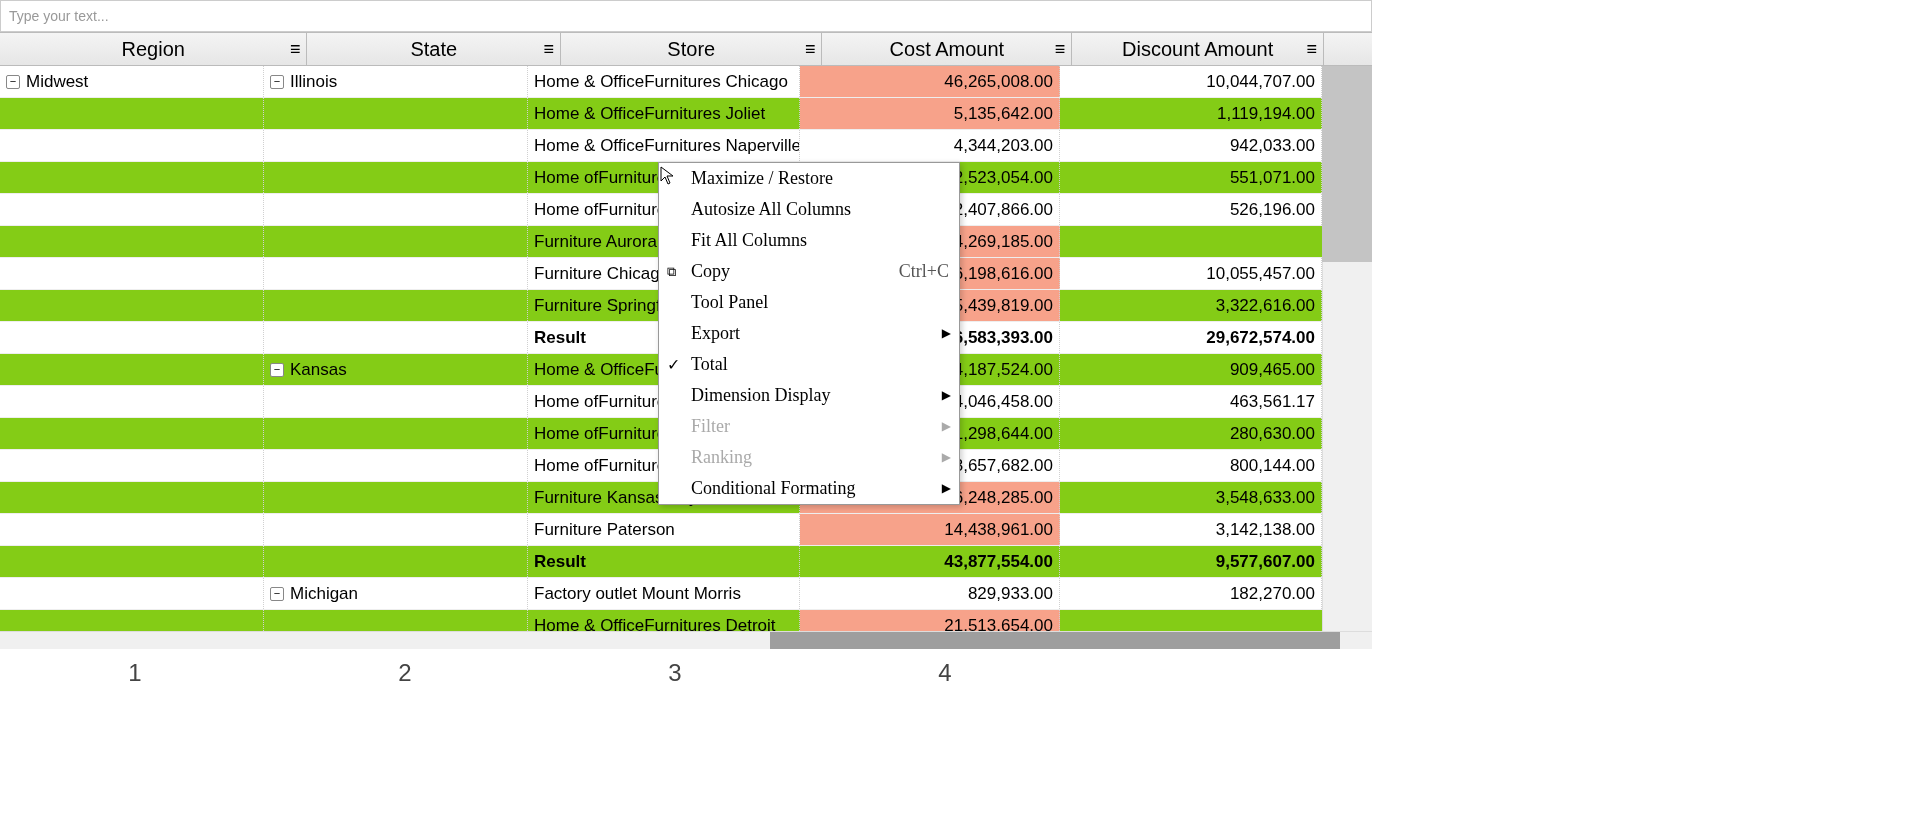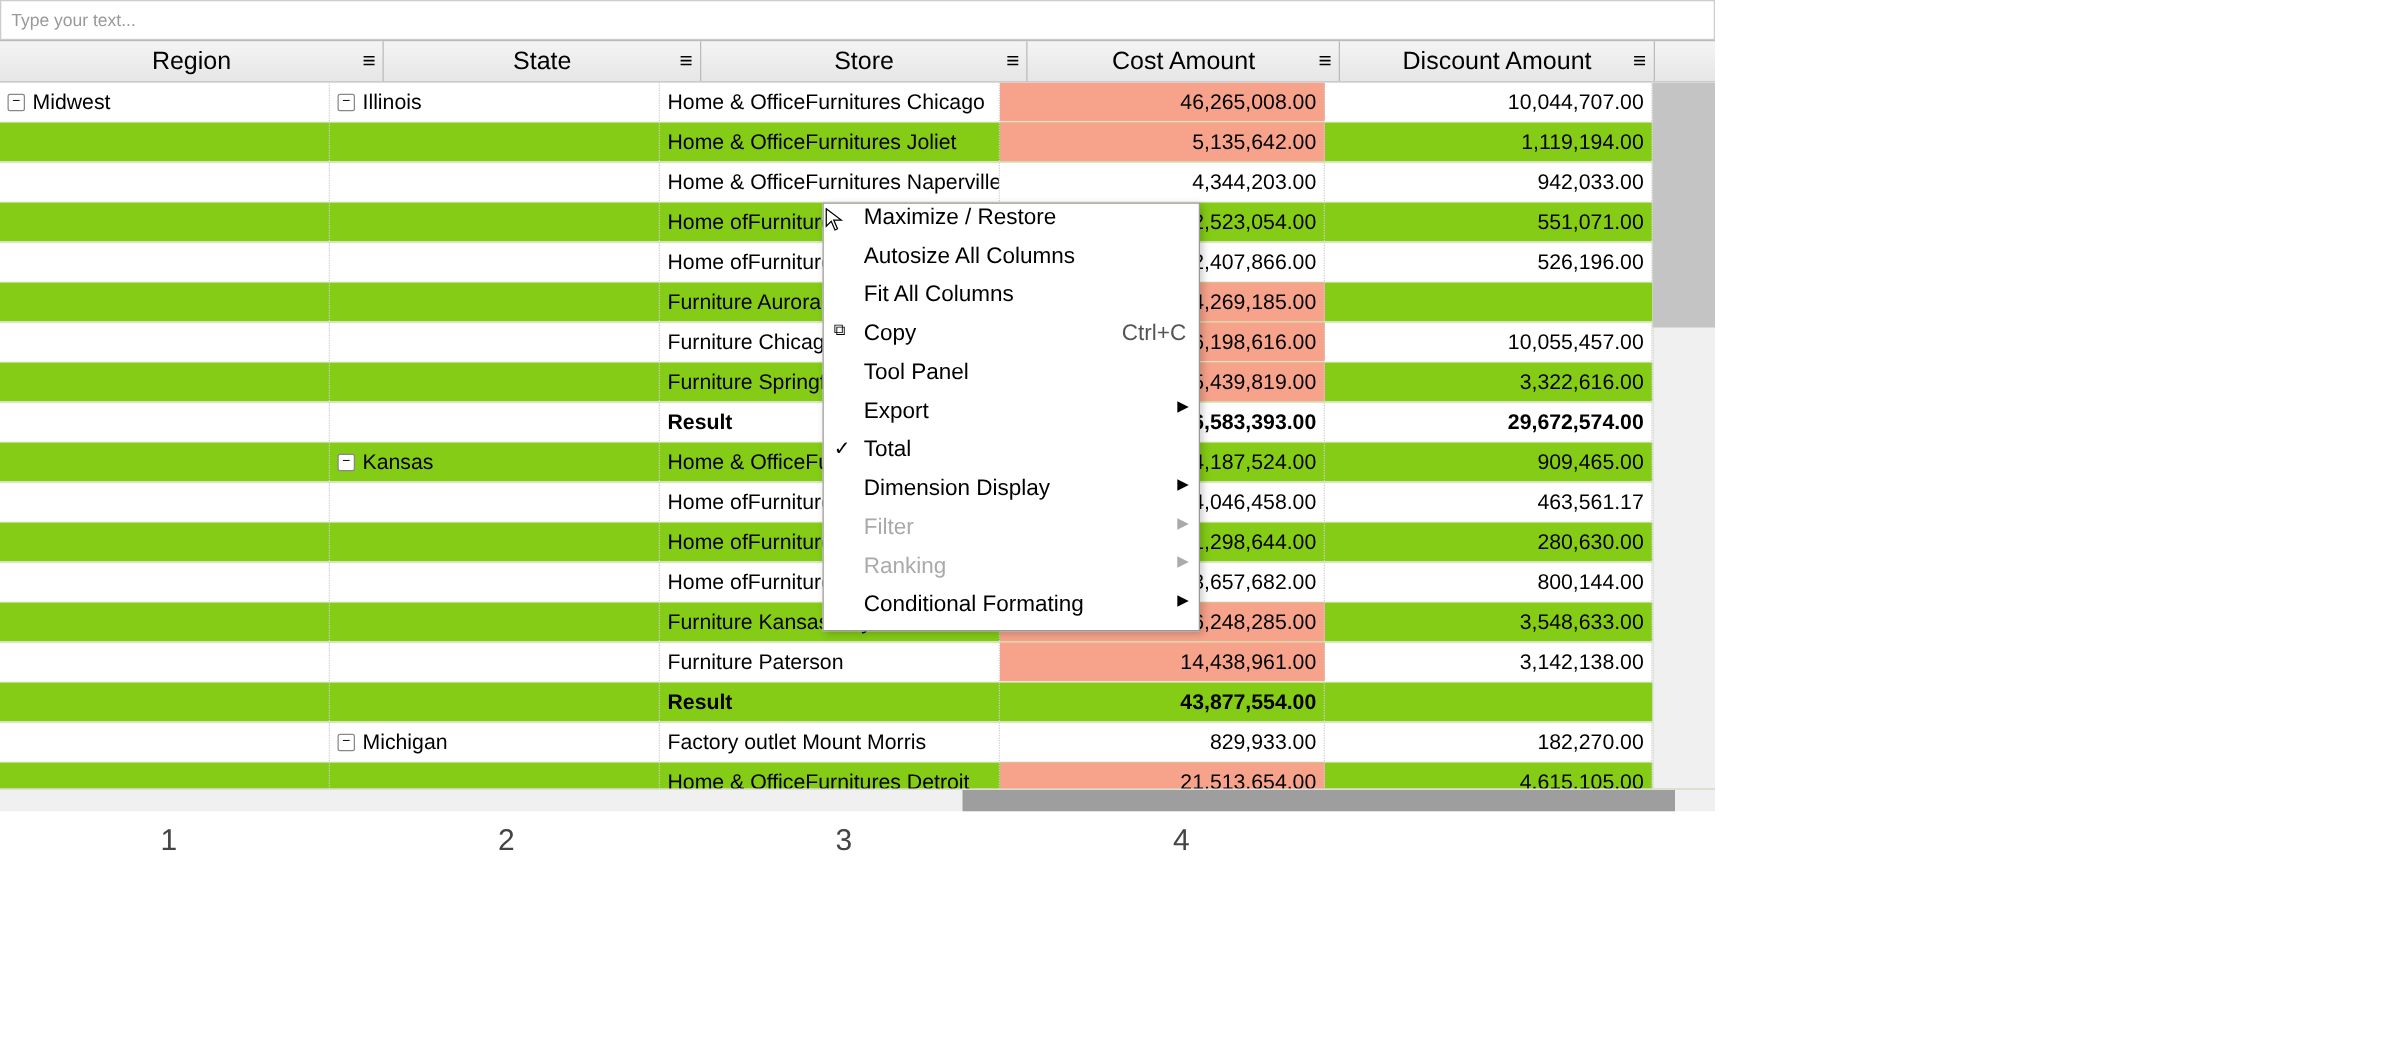--- a/index.html
+++ b/index.html
@@ -32,21 +32,21 @@
 .expand-icon { width: 14px; height: 14px; border: 1px solid #888; border-radius: 2px; margin-right: 6px; display: inline-flex; align-items: center; justify-content: center; font-size: 11px; line-height: 1; cursor: pointer; background: #fff; }
 .scroll-track { position: absolute; right: 0; top: 0; width: 50px; height: 100%; background: #f0f0f0; border-left: 1px solid #ddd; }
 .scroll-thumb { position: absolute; right: 0; width: 50px; background: #c4c4c4; }
 
 .hscroll { height: 18px; width: 100%; background: #f0f0f0; position: relative; border-top: 1px solid #ddd; }
 .hscroll-thumb { position: absolute; height: 100%; background: #9e9e9e; }
 
 .pager { display: flex; justify-content: space-around; font-size: 24px; color: #444; padding-top: 10px; width: 1080px; }
 
 .context-menu { position: absolute; top: 162px; left: 658px; width: 302px; background: #fff; border: 1px solid #999; box-shadow: 2px 2px 6px rgba(0,0,0,.2); z-index: 50; }
-.menu-item { display: flex; height: 31px; padding: 0 10px 0 32px; position: relative; cursor: pointer; font-size: 18px; }
+.menu-item { display: flex; align-items: center; height: 31px; padding: 0 10px 0 32px; position: relative; cursor: pointer; font-size: 18px; font-family: Liberation Serif, serif; }
 .menu-item.disabled { color: #aaa; cursor: default; }
 .menu-item .shortcut { margin-left: auto; color: #555; }
 .menu-item .sub-arrow { position: absolute; right: 8px; font-size: 12px; }
 .menu-item .check-icon { position: absolute; left: 8px; font-size: 16px; }
 .menu-item .copy-icon { position: absolute; left: 8px; font-size: 13px; }
 
 .cursor-pointer { position: absolute; top: 166px; left: 660px; z-index: 60; pointer-events: none; }
 </style>
 </head>
 <body>
@@ -286,20 +286,23 @@
         </div>
         <div class="row alt bold">
           <div class="cell region"></div>
           <div class="cell state"></div>
           <div class="cell store">
             <span>Result</span>
           </div>
           <div class="cell cost">
             <span>43,877,554.00</span>
           </div>
+          <div class="cell disc">
+            <span>9,577,607.00</span>
+          </div>
         </div>
         <div class="row">
           <div class="cell region"></div>
           <div class="cell state">
             <span class="expand-icon">−</span>
             <span>Michigan</span>
           </div>
           <div class="cell store">
             <span>Factory outlet Mount Morris</span>
           </div>
@@ -311,23 +314,20 @@
           </div>
         </div>
         <div class="row alt">
           <div class="cell region"></div>
           <div class="cell state"></div>
           <div class="cell store">
             <span>Home &amp; OfficeFurnitures Detroit</span>
           </div>
           <div class="cell cost hi">
             <span>21,513,654.00</span>
-          </div>
-          <div class="cell disc">
-            <span>4,615,105.00</span>
           </div>
         </div>
       </div>
 
     <div class="hscroll">
       <div class="hscroll-thumb" style="left:770px;width:570px"></div>
     </div>
   </div>
 
   <div class="pager">

